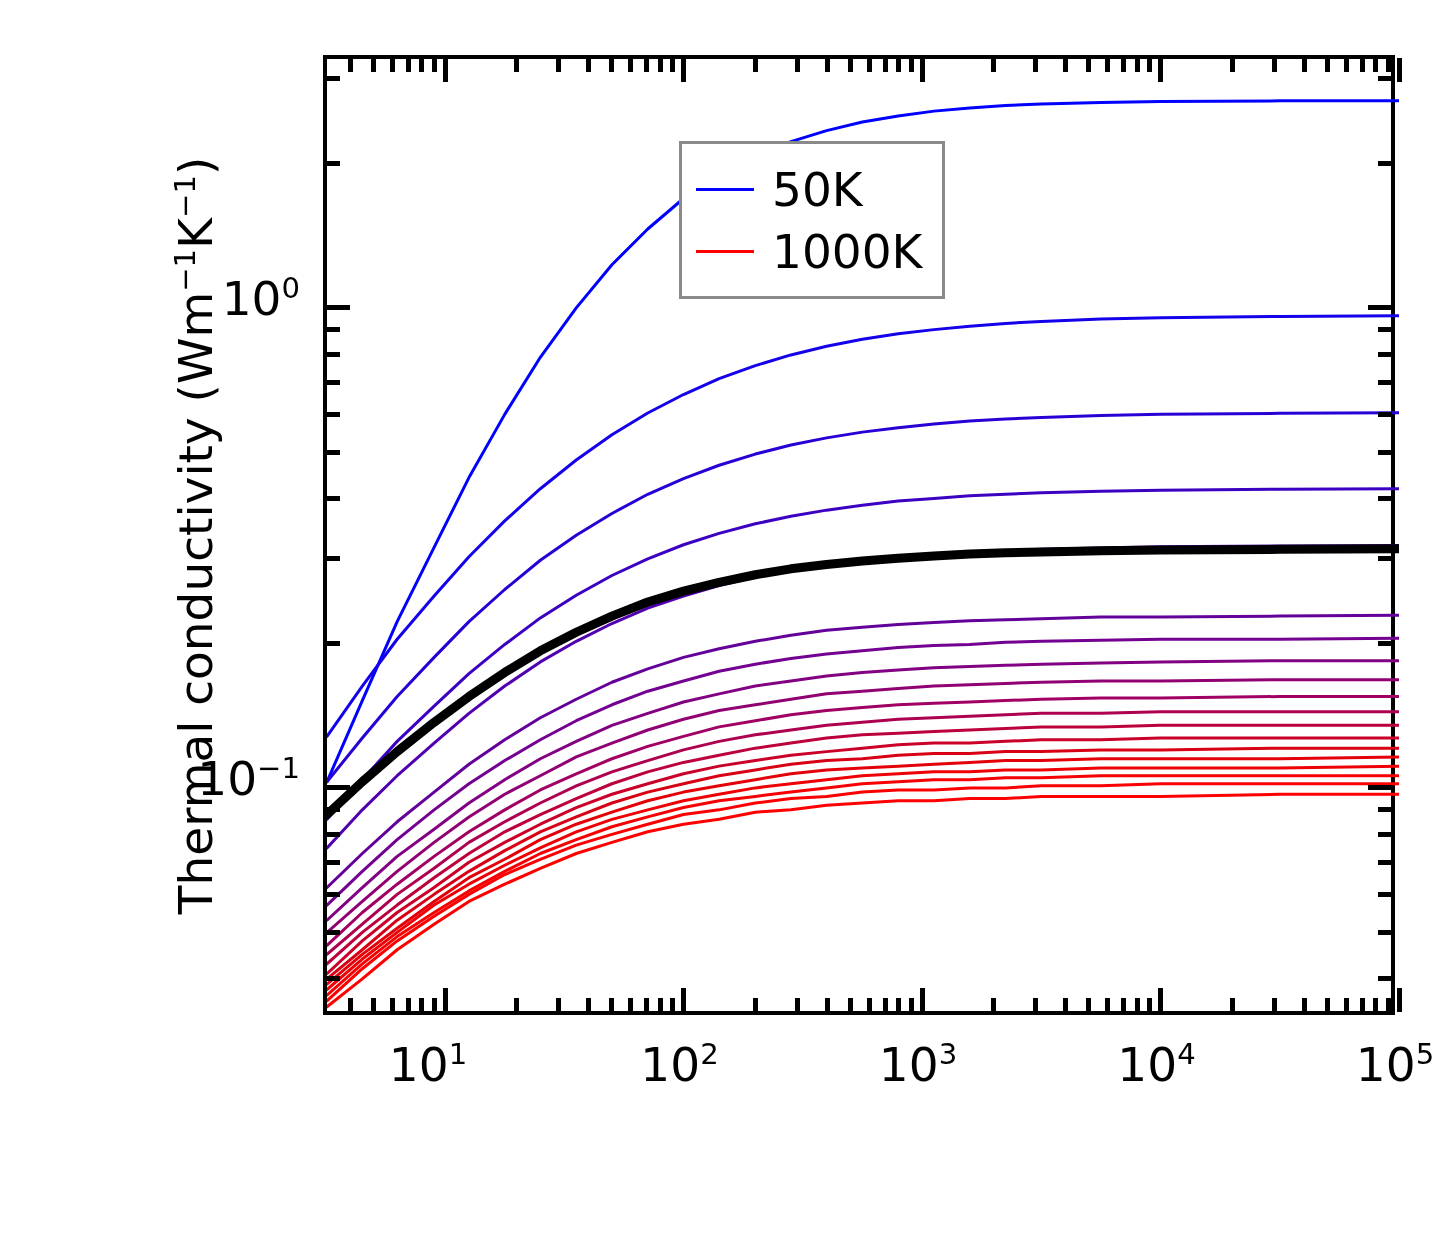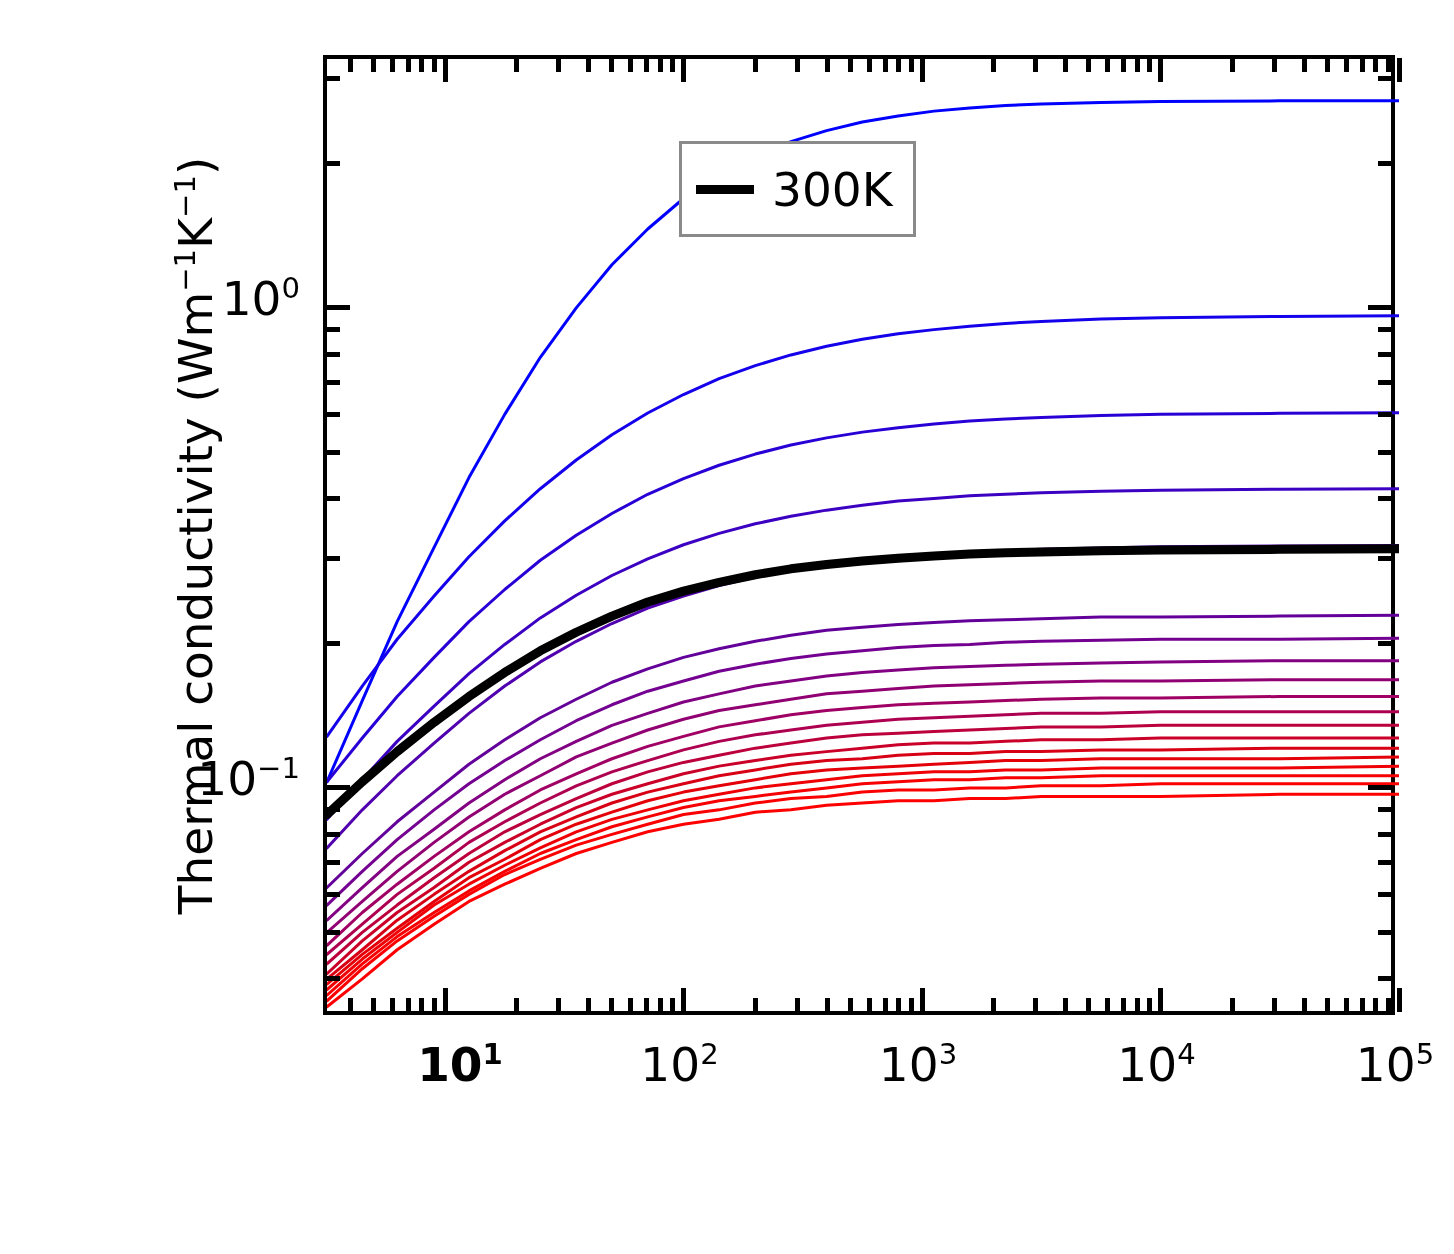--- a/index.html
+++ b/index.html
@@ -84,21 +84,21 @@
 <div id="root">
 
   <div class="ylabel">
     <span>Thermal conductivity (Wm</span><span class="sup">−1</span><span>K</span><span class="sup">−1</span><span>)</span>
   </div>
 
 
   <div id="ticklabels">
       <div class="ytlab" style="left: 130px; width: 170px; right: auto; top: 270.887px;"><span>10</span><span class="sup">0</span></div>
       <div class="ytlab" style="left: 130px; width: 170px; right: auto; top: 750.887px;"><span>10</span><span class="sup">−1</span></div>
-      <div class="xtlab" style="left: 370px; width: 180px; top: 1037px; font-weight: bold;"><span>10</span><span class="sup">1</span></div>
+      <div class="xtlab" style="left: 338px; width: 180px; top: 1037px;"><span>10</span><span class="sup">1</span></div>
       <div class="xtlab" style="left: 589.515px; width: 180px; top: 1037px;"><span>10</span><span class="sup">2</span></div>
       <div class="xtlab" style="left: 828.01px; width: 180px; top: 1037px;"><span>10</span><span class="sup">3</span></div>
       <div class="xtlab" style="left: 1066.5px; width: 180px; top: 1037px;"><span>10</span><span class="sup">4</span></div>
       <div class="xtlab" style="left: 1305px; width: 180px; top: 1037px;"><span>10</span><span class="sup">5</span></div>
     </div>
 
   <div id="plot">
     <svg id="svgwrap" viewBox="0 0 1072 960" preserveAspectRatio="none">
         <path d="M0.00 722.72 L35.31 641.60 L70.16 562.64 L107.11 488.38 L141.96 418.61 L177.74 355.37 L213.34 298.29 L249.25 248.89 L284.93 205.73 L320.75 170.00 L356.51 139.50 L392.10 116.19 L428.31 97.22 L463.90 82.64 L499.58 71.66 L535.32 62.94 L571.12 57.04 L606.93 52.12 L642.72 48.90 L678.50 46.52 L714.25 44.94 L773.87 43.38 L833.50 42.61 L952.75 41.83 L1072.00 41.83" fill="none" stroke="#0000ff" stroke-width="3" stroke-linecap="round" stroke-linejoin="round"></path>
         <path d="M0.00 677.43 L35.31 627.04 L70.16 580.26 L107.11 537.04 L141.96 497.79 L177.74 461.86 L213.34 429.73 L249.25 401.02 L284.93 375.80 L320.75 353.99 L356.51 335.51 L392.10 319.70 L428.31 306.65 L463.90 295.93 L499.58 287.23 L535.32 280.33 L571.12 274.83 L606.93 270.62 L642.72 267.18 L678.50 264.46 L714.25 262.45 L773.87 260.02 L833.50 258.70 L952.75 257.40 L1072.00 256.75" fill="none" stroke="#1400ea" stroke-width="3" stroke-linecap="round" stroke-linejoin="round"></path>
@@ -241,19 +241,23 @@
         <div class="tk xt-min" style="left:1046.4px;"></div>
         <div class="tk xt-min-t" style="left:1046.4px;"></div>
         <div class="tk xt-min" style="left:1058.6px;"></div>
         <div class="tk xt-min-t" style="left:1058.6px;"></div>
         <div class="tk xt-maj" style="left:1069.5px;"></div>
         <div class="tk xt-maj-t" style="left:1069.5px;"></div>
       </div>
 
     <div id="legend">
         <div class="lgrow">
-          <span class="lgline" style="border-top: 9px solid rgb(0, 0, 0);"></span>
-          <span class="lgtxt">300K</span>
+          <span class="lgline" style="border-top: 3px solid rgb(0, 0, 255);"></span>
+          <span class="lgtxt">50K</span>
+        </div>
+        <div class="lgrow">
+          <span class="lgline" style="border-top: 3px solid rgb(255, 0, 0);"></span>
+          <span class="lgtxt">1000K</span>
         </div>
       </div>
   </div>
 
 </div>
 
 </body></html>

